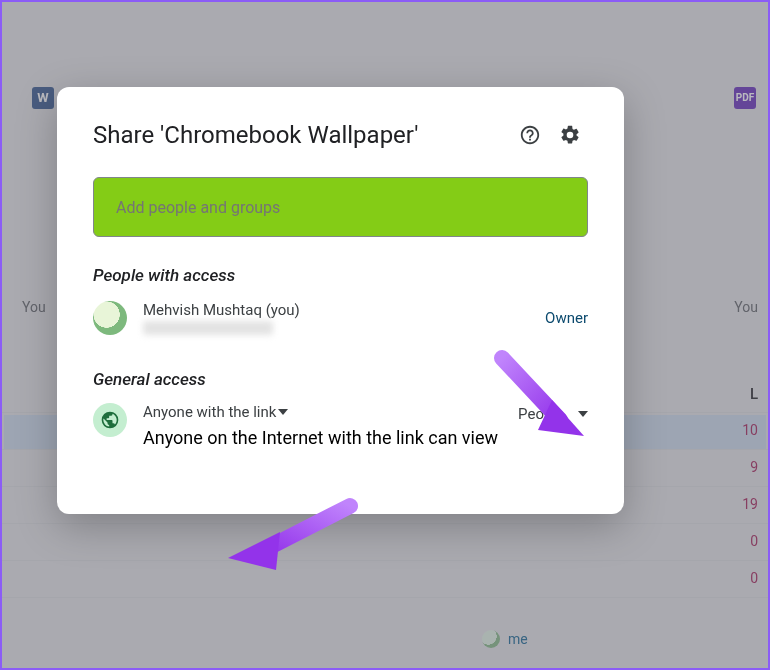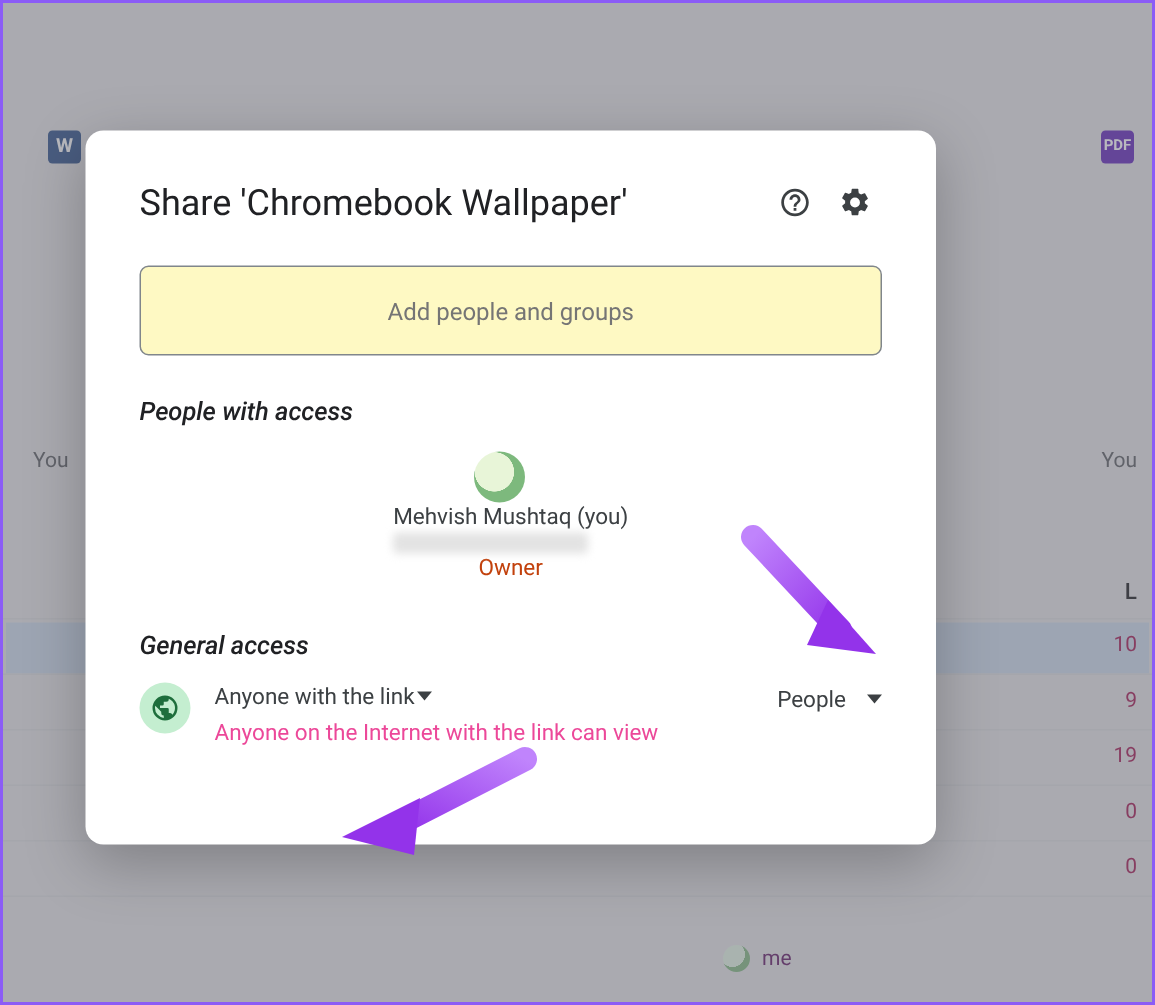--- a/index.html
+++ b/index.html
@@ -11,48 +11,48 @@
 
     
     .bg-word { position: absolute; left: 30px; top: 85px; width: 22px; height: 22px; background: #2b579a; border-radius: 3px; color: #fff; font-size: 13px; font-weight: 700; text-align: center; line-height: 22px; }
     .bg-pdf { position: absolute; right: 12px; top: 85px; width: 22px; height: 22px; background: #6d28d9; border-radius: 3px; color: #fff; font-size: 10px; font-weight: 700; text-align: center; line-height: 22px; }
     .bg-you-l { position: absolute; left: 20px; top: 297px; color: #5f6368; font-size: 14px; }
     .bg-you-r { position: absolute; right: 10px; top: 297px; color: #5f6368; font-size: 14px; }
     .bg-L { position: absolute; right: 10px; top: 383px; color: #202124; font-size: 15px; font-weight: 500; }
     .bg-line { position: absolute; left: 0; right: 0; height: 1px; background: #dadce0; }
     .bg-num { position: absolute; right: 10px; color: #be185d; font-size: 14px; }
     .bg-row-sel { position: absolute; left: 2px; right: 2px; top: 413px; height: 34px; background: #c9dcf0; }
-    .bg-me { position: absolute; left: 480px; top: 628px; display: flex; align-items: center; gap: 8px; color: #701a75; font-size: 14px; }
+    .bg-me { position: absolute; left: 480px; top: 628px; display: flex; align-items: center; gap: 8px; color: #0369a1; font-size: 14px; }
     .bg-me .av { width: 18px; height: 18px; border-radius: 50%; background: radial-gradient(circle at 35% 35%, #dff5e1 0 50%, #7bbf7b 51% 100%); }
 
     
     .modal { position: absolute; left: 55px; top: 44px; width: 567px; background: #fff; border-radius: 12px; box-shadow: 0 12px 40px rgba(0,0,0,0.25); padding: 30px 36px 30px 36px; margin-top: 41px; }
     .modal-header { display: flex; align-items: center; }
     .modal-title { font-size: 24px; color: #202124; font-weight: 400; flex: 1; }
     .hdr-icon { width: 36px; height: 36px; border-radius: 50%; display: flex; align-items: center; justify-content: center; cursor: pointer; margin-left: 4px; }
     .hdr-icon svg { width: 22px; height: 22px; fill: #3c4043; }
 
-    .people-input { margin-top: 24px; width: 100%; height: 60px; border: 1px solid #80868b; border-radius: 6px; padding: 0 22px; font-size: 16px; color: #5f6368; background: #fef9c3; outline: none; text-align: center; }
+    .people-input { margin-top: 24px; width: 100%; height: 60px; border: 1px solid #80868b; border-radius: 6px; padding: 0 22px; font-size: 16px; color: #5f6368; background: #84cc16; outline: none; }
 
     .section-h { margin-top: 28px; font-size: 17px; font-weight: 500; color: #202124; font-style: italic; }
 
-    .person-row { margin-top: 16px; display: flex; align-items: center; flex-direction: column; }
+    .person-row { margin-top: 16px; display: flex; align-items: center; }
     .avatar { width: 34px; height: 34px; border-radius: 50%; background: radial-gradient(circle at 40% 40%, #e8f5d8 0 45%, #7db97d 46% 100%); margin-right: 16px; flex-shrink: 0; }
     .person-info { flex: 1; }
     .person-name { font-size: 15px; color: #3c4043; }
     .person-email { margin-top: 2px; width: 130px; height: 14px; background: #e3e3e3; border-radius: 3px; filter: blur(3px); }
-    .role-txt { font-size: 15px; color: #c2410c; }
+    .role-txt { font-size: 15px; color: #0c4a6e; }
 
     .ga-row { margin-top: 14px; display: flex; align-items: flex-start; }
     .ga-icon { width: 34px; height: 34px; border-radius: 50%; background: #c4eed0; display: flex; align-items: center; justify-content: center; margin-right: 16px; flex-shrink: 0; }
     .ga-icon svg { width: 20px; height: 20px; fill: #1e6e3c; }
     .ga-mid { flex: 1; }
     .ga-sel { display: flex; align-items: center; font-size: 15px; color: #3c4043; cursor: pointer; gap: 2px; }
     .caret { width: 0; height: 0; border-left: 5px solid transparent; border-right: 5px solid transparent; border-top: 6px solid #3c4043; }
-    .ga-desc { margin-top: 6px; font-size: 15px; color: #ec4899; }
+    .ga-desc { margin-top: 6px; font-size: 18px; color: #000000; }
     .perm-sel { display: flex; align-items: center; gap: 14px; font-size: 15px; color: #3c4043; cursor: pointer; margin-top: 2px; }
 
     .footer-row { margin-top: 36px; display: flex; align-items: center; justify-content: space-between; }
     .copy-link { display: flex; align-items: center; gap: 10px; border: 1px solid #80868b; border-radius: 22px; height: 42px; padding: 0 22px; color: #1a73e8; font-size: 15px; font-weight: 500; background: #fff; cursor: pointer; }
     .copy-link svg { width: 20px; height: 20px; fill: #1a73e8; }
     .done-btn { background: #1a73e8; color: #fff; border: none; height: 42px; padding: 0 28px; border-radius: 22px; font-size: 15px; font-weight: 500; cursor: pointer; }
 
     
     .arrow { position: absolute; pointer-events: none; }
   </style>

